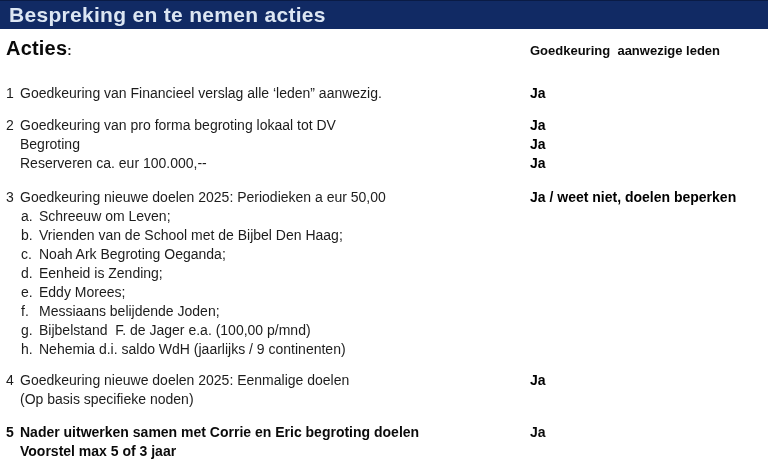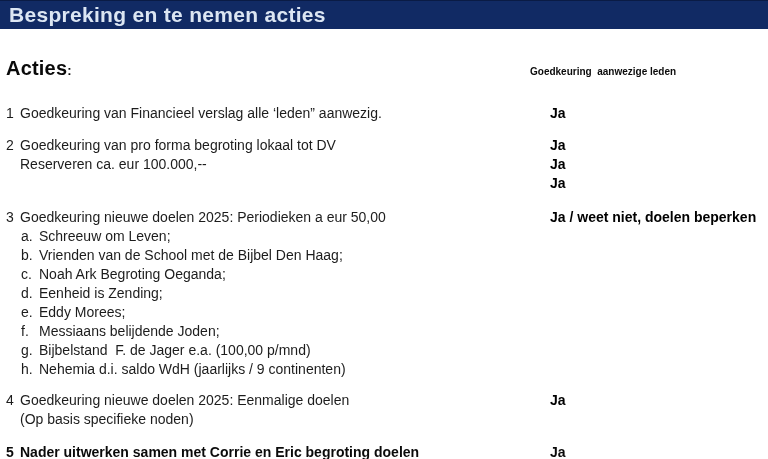--- a/index.html
+++ b/index.html
@@ -32,35 +32,34 @@
   }
   .content {
     padding: 8px 0 0 6px;
   }
   .header-row {
     display: flex;
     align-items: baseline;
   }
   .acties-heading {
     flex: 0 0 524px;
-    margin-top: 20px;
   }
   .acties-heading .acties {
     font-size: 20px;
     font-weight: 800;
     color: #0a0a0a;
     letter-spacing: 0.2px;
   }
   .acties-heading .colon {
     font-size: 13px;
     font-weight: 700;
     color: #0a0a0a;
   }
   .approval-header {
-    font-size: 10px;
+    font-size: 13px;
     font-weight: 700;
     color: #0a0a0a;
     white-space: pre;
   }
   #rows {
     margin-top: 24px;
   }
   .row {
     display: flex;
   }
@@ -90,21 +89,20 @@
   }
   .line.sub .letter {
     display: inline-block;
     width: 18px;
     flex: 0 0 18px;
   }
   .line .txt { white-space: pre; }
   .approval {
     font-weight: 700;
     color: #000000;
-    margin-left: 20px;
   }
   .row.bold .line,
   .row.bold .line .num,
   .row.bold .line .txt {
     font-weight: 700;
     color: #0a0a0a;
   }
 </style>
 </head>
 <body>
@@ -123,20 +121,21 @@
           <div class="left">
             <div class="line"><span class="num">1</span><span class="txt">Goedkeuring van Financieel verslag alle ‘leden” aanwezig.</span></div>
           </div>
           <div class="right">
             <div class="line approval">Ja</div>
           </div>
         </div>
         <div class="row">
           <div class="left">
             <div class="line"><span class="num">2</span><span class="txt">Goedkeuring van pro forma begroting lokaal tot DV</span></div>
+            <div class="line"><span class="num"></span><span class="txt">Begroting</span></div>
             <div class="line"><span class="num"></span><span class="txt">Reserveren ca. eur 100.000,--</span></div>
           </div>
           <div class="right">
             <div class="line approval">Ja</div>
             <div class="line approval">Ja</div>
             <div class="line approval">Ja</div>
           </div>
         </div>
         <div class="row">
           <div class="left">

